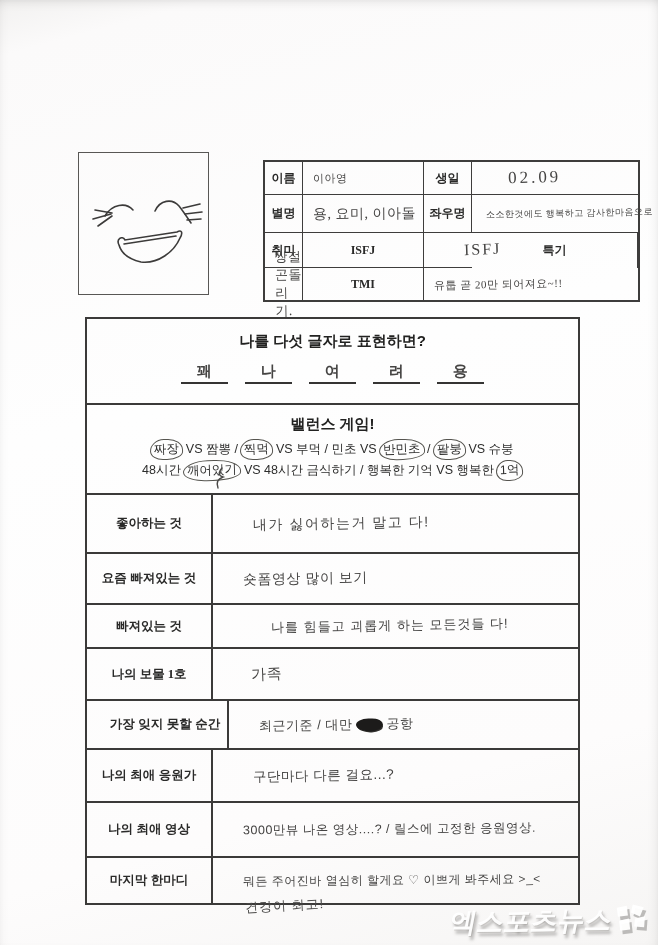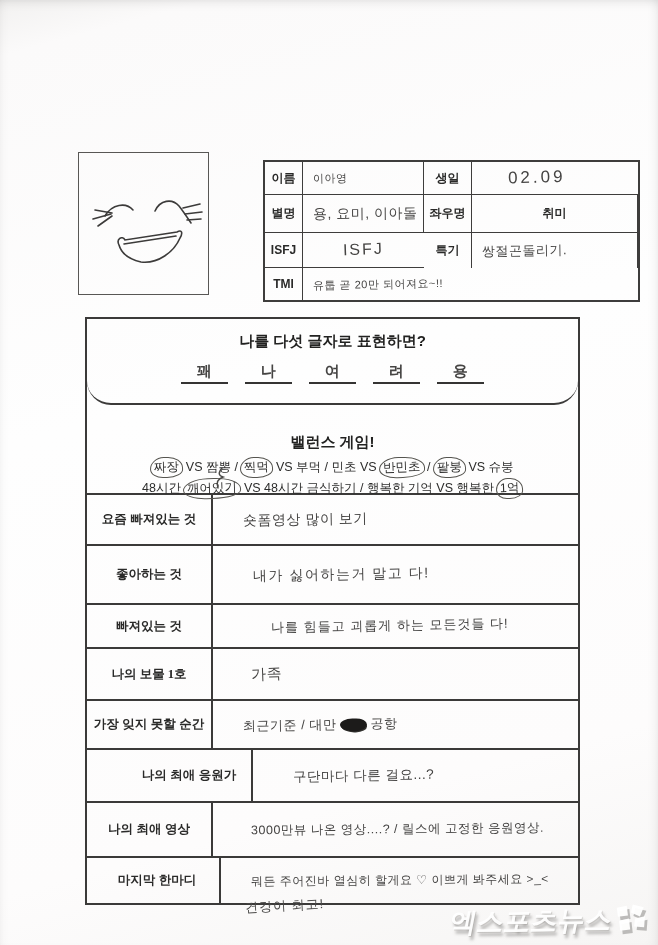--- a/index.html
+++ b/index.html
@@ -30,20 +30,21 @@
     position:absolute;left:263px;top:160px;
     display:grid;
     grid-template-columns:38px 121px 48px 166px;
     grid-template-rows:33px 38px 35px 32px;
     border:2px solid #3e3d3c;
   }
   .pcell{
     border-right:1.6px solid #3e3d3c;border-bottom:1.6px solid #3e3d3c;
     display:flex;align-items:center;justify-content:center;
     overflow:visible;
+    font-family:Liberation Serif, serif;
   }
   .pcell.lastcol{border-right:none;}
   .pcell.lastrow{border-bottom:none;}
   .plabel{font-size:12px;font-weight:700;color:#2a2a29;}
   .pvalue{justify-content:flex-start;padding-left:10px;}
   .hand{color:#454443;letter-spacing:.5px;}
   .hw-name{font-size:11px;transform:rotate(-1deg);}
   .hw-bday{font-size:17px;letter-spacing:3px;transform:rotate(-1.5deg);padding-left:26px;}
   .hw-nick{font-size:14px;transform:rotate(-.5deg);}
   .hw-motto{font-size:9px;white-space:nowrap;transform:rotate(-1deg);padding-left:4px;}
@@ -51,21 +52,21 @@
   .hw-mbti{font-size:16px;letter-spacing:2px;transform:rotate(-2deg);padding-left:30px;}
   .hw-talent{font-size:13px;transform:rotate(-1deg);}
   .hw-tmi{font-size:11px;white-space:nowrap;transform:rotate(-1deg);}
 
   
   .main-table{
     position:absolute;left:85px;top:317px;width:491px;
     border:2px solid #3b3a39;background:transparent;
   }
   .sec{position:relative;}
-  .sec-five{height:84px;border-bottom:2px solid #3b3a39;border-radius:24px;}
+  .sec-five{height:84px;border-bottom:2px solid #3b3a39;}
   .sec-balance{height:88px;border-bottom:2px solid #3b3a39;}
   .sec-title{
     text-align:center;font-size:15px;font-weight:700;color:#222221;padding-top:13px;
   }
   .letters-row{
     margin-top:11px;display:flex;justify-content:center;gap:17px;
   }
   .letter-slot{
     width:47px;border-bottom:2px solid #353433;text-align:center;padding-bottom:1px;
   }
@@ -73,36 +74,36 @@
   .balance-lines{margin-top:5px;text-align:center;font-size:12.5px;line-height:1.55;color:#2d2d2c;}
   .circled{
     display:inline-block;border:1.5px solid #55544f;
     border-radius:48% 52% 55% 45% / 62% 58% 42% 48%;
     padding:0 3px;margin:0 -1px;transform:rotate(-2deg);
   }
   .check-mark{position:absolute;left:126px;top:62px;z-index:2;}
 
   
   .qa-row{display:flex;border-bottom:2px solid #3b3a39;}
-  .qa-row:last-child{border-bottom:none;padding-left:8px;}
+  .qa-row:last-child{border-bottom:none;}
   .qa-label{
     width:124px;flex:0 0 124px;border-right:2px solid #3b3a39;
     display:flex;align-items:center;justify-content:center;
     font-size:12.5px;font-weight:700;color:#2a2a29;text-align:center;
   }
   .qa-value{
     flex:1;display:flex;align-items:center;padding-left:30px;overflow:visible;
   }
   .qa-row.r1{height:49px;}
   .qa-row.r2{height:57px;}
   .qa-row.r3{height:42px;}
   .qa-row.r4{height:50px;font-family:Liberation Serif, serif;}
-  .qa-row.r5{height:47px;}
-  .qa-row.r6{height:51px;padding-left:40px;}
-  .qa-row.r7{height:53px;gap:8px;}
+  .qa-row.r5{height:47px;padding-left:16px;}
+  .qa-row.r6{height:51px;}
+  .qa-row.r7{height:53px;}
   .qa-row.r8{height:45px;}
   .r1 .hand{font-size:14px;transform:rotate(-1deg);}
   .r2 .hand{font-size:14px;letter-spacing:1.5px;transform:rotate(-1deg);padding-left:10px;}
   .r3 .hand{font-size:13px;letter-spacing:1px;transform:rotate(-1deg);padding-left:28px;}
   .r4 .hand{font-size:15px;transform:rotate(-2deg);padding-left:8px;}
   .r5 .hand{font-size:13px;transform:rotate(-1deg);}
   .r6 .hand{font-size:13.5px;transform:rotate(-1deg);padding-left:10px;}
   .r7 .hand{font-size:12.5px;transform:rotate(-.5deg);}
   .r8 .hand{font-size:12px;transform:rotate(-.5deg);padding-left:0;}
   .scribble{
@@ -163,20 +164,23 @@
     <div class="pcell plabel">생일</div>
     <div class="pcell pvalue lastcol">
         <span class="hand hw-bday">02.09</span>
       </div>
 
     <div class="pcell plabel">별명</div>
     <div class="pcell pvalue">
         <span class="hand hw-nick">용, 요미, 이아돌</span>
       </div>
     <div class="pcell plabel">좌우명</div>
+    <div class="pcell pvalue lastcol">
+        <span class="hand hw-motto">소소한것에도 행복하고 감사한마음으로</span>
+      </div>
 
     <div class="pcell plabel">취미</div>
     <div class="pcell plabel">ISFJ</div>
     <div class="pcell pvalue lastcol">
         <span class="hand hw-mbti">ISFJ</span>
       </div>
 
     <div class="pcell plabel lastrow">특기</div>
     <div class="pcell pvalue lastrow">
         <span class="hand hw-talent">쌍절곤돌리기.</span>
@@ -194,41 +198,41 @@
       <div class="letters-row">
         <div class="letter-slot"><span class="letter hand">꽤</span></div>
         <div class="letter-slot"><span class="letter hand">나</span></div>
         <div class="letter-slot"><span class="letter hand">여</span></div>
         <div class="letter-slot"><span class="letter hand">려</span></div>
         <div class="letter-slot"><span class="letter hand">용</span></div>
       </div>
     </div>
 
     <div class="sec sec-balance">
-      <div class="sec-title" style="padding-top:28px;">밸런스 게임!</div>
+      <div class="sec-title" style="padding-top:10px;">밸런스 게임!</div>
       <div class="balance-lines">
         <div><span class="circled">짜장</span><span> VS 짬뽕 / </span><span class="circled">찍먹</span><span> VS 부먹 / 민초 VS </span><span class="circled">반민초</span><span> / </span><span class="circled">팥붕</span><span> VS 슈붕</span></div>
         <div><span>48시간 </span><span class="circled">깨어있기</span><span> VS 48시간 금식하기 / 행복한 기억 VS 행복한 </span><span class="circled">1억</span></div>
       </div>
       <svg class="check-mark" width="14" height="22" viewBox="0 0 14 22">
         <path d="M9 1 Q3 8 10 10 Q2 13 5 21" fill="none" stroke="#4a4947" stroke-width="1.4" stroke-linecap="round"></path>
       </svg>
     </div>
 
     <div>
+      <div class="qa-row r2">
+        <div class="qa-label">좋아하는 것</div>
+        <div class="qa-value">
+            <span class="hand">내가 싫어하는거 말고 다!</span>
+          </div>
+      </div>
       <div class="qa-row r1">
         <div class="qa-label">요즘 빠져있는 것</div>
         <div class="qa-value">
             <span class="hand">숏폼영상 많이 보기</span>
-          </div>
-      </div>
-      <div class="qa-row r2">
-        <div class="qa-label">좋아하는 것</div>
-        <div class="qa-value">
-            <span class="hand">내가 싫어하는거 말고 다!</span>
           </div>
       </div>
       <div class="qa-row r3">
         <div class="qa-label">빠져있는 것</div>
         <div class="qa-value">
             <span class="hand">나를 힘들고 괴롭게 하는 모든것들 다!</span>
           </div>
       </div>
       <div class="qa-row r4">
         <div class="qa-label">나의 보물 1호</div>

